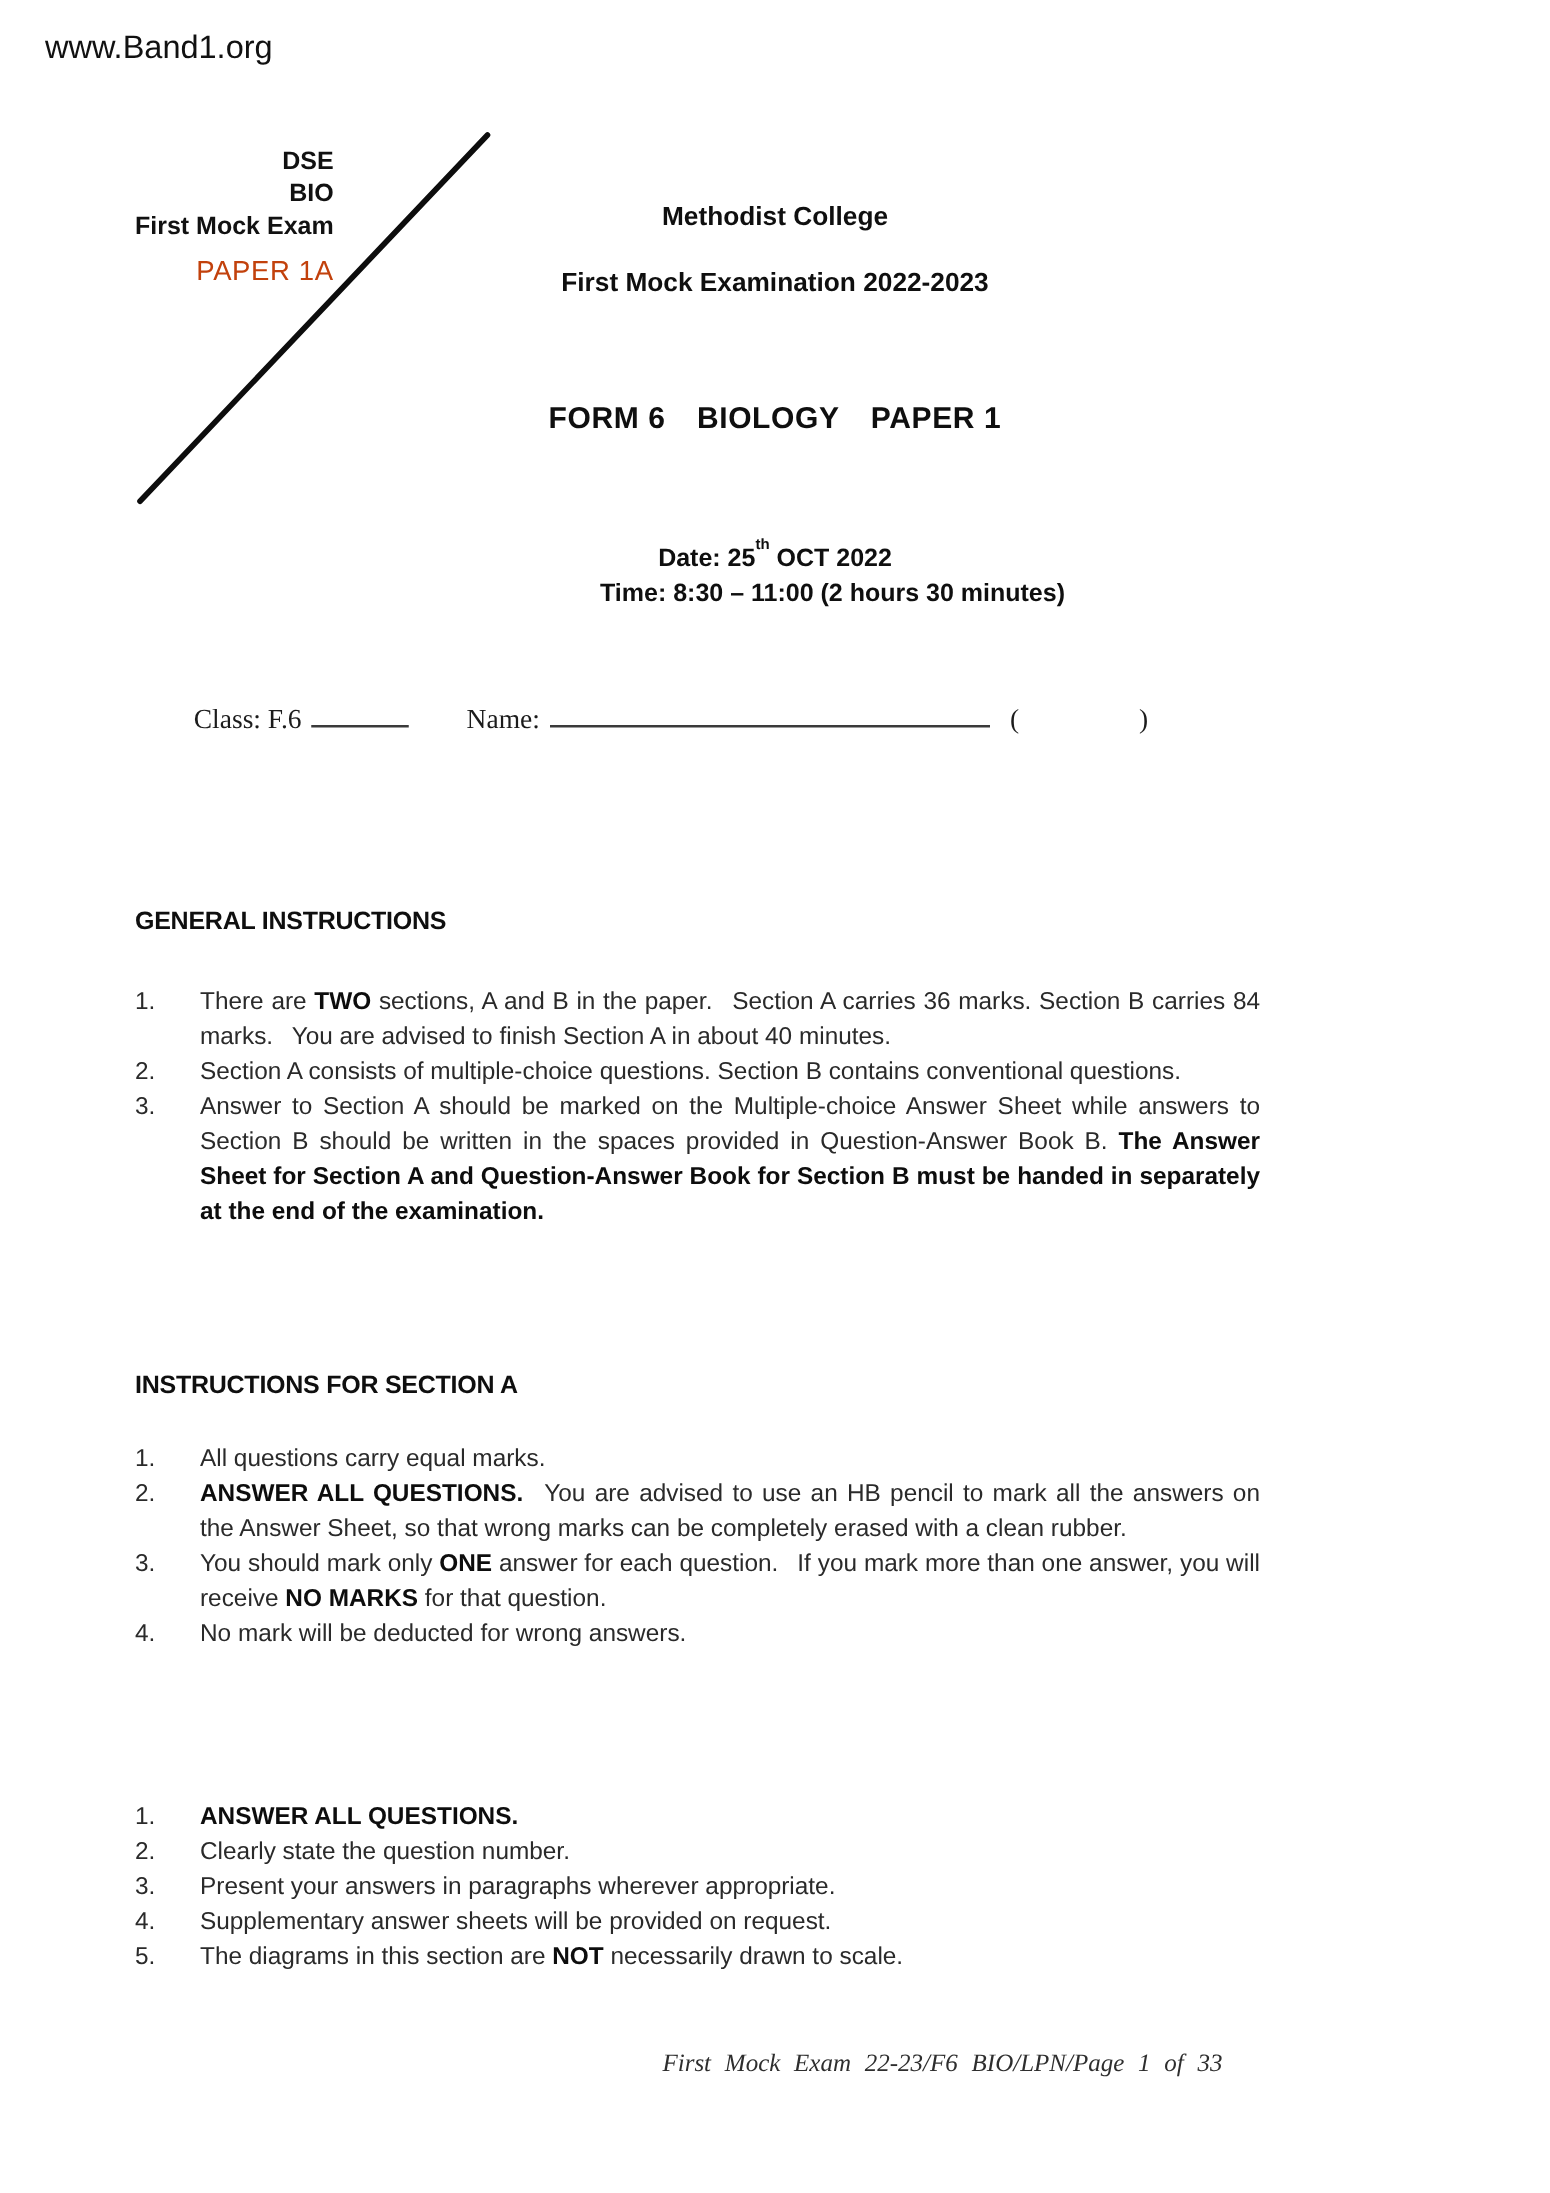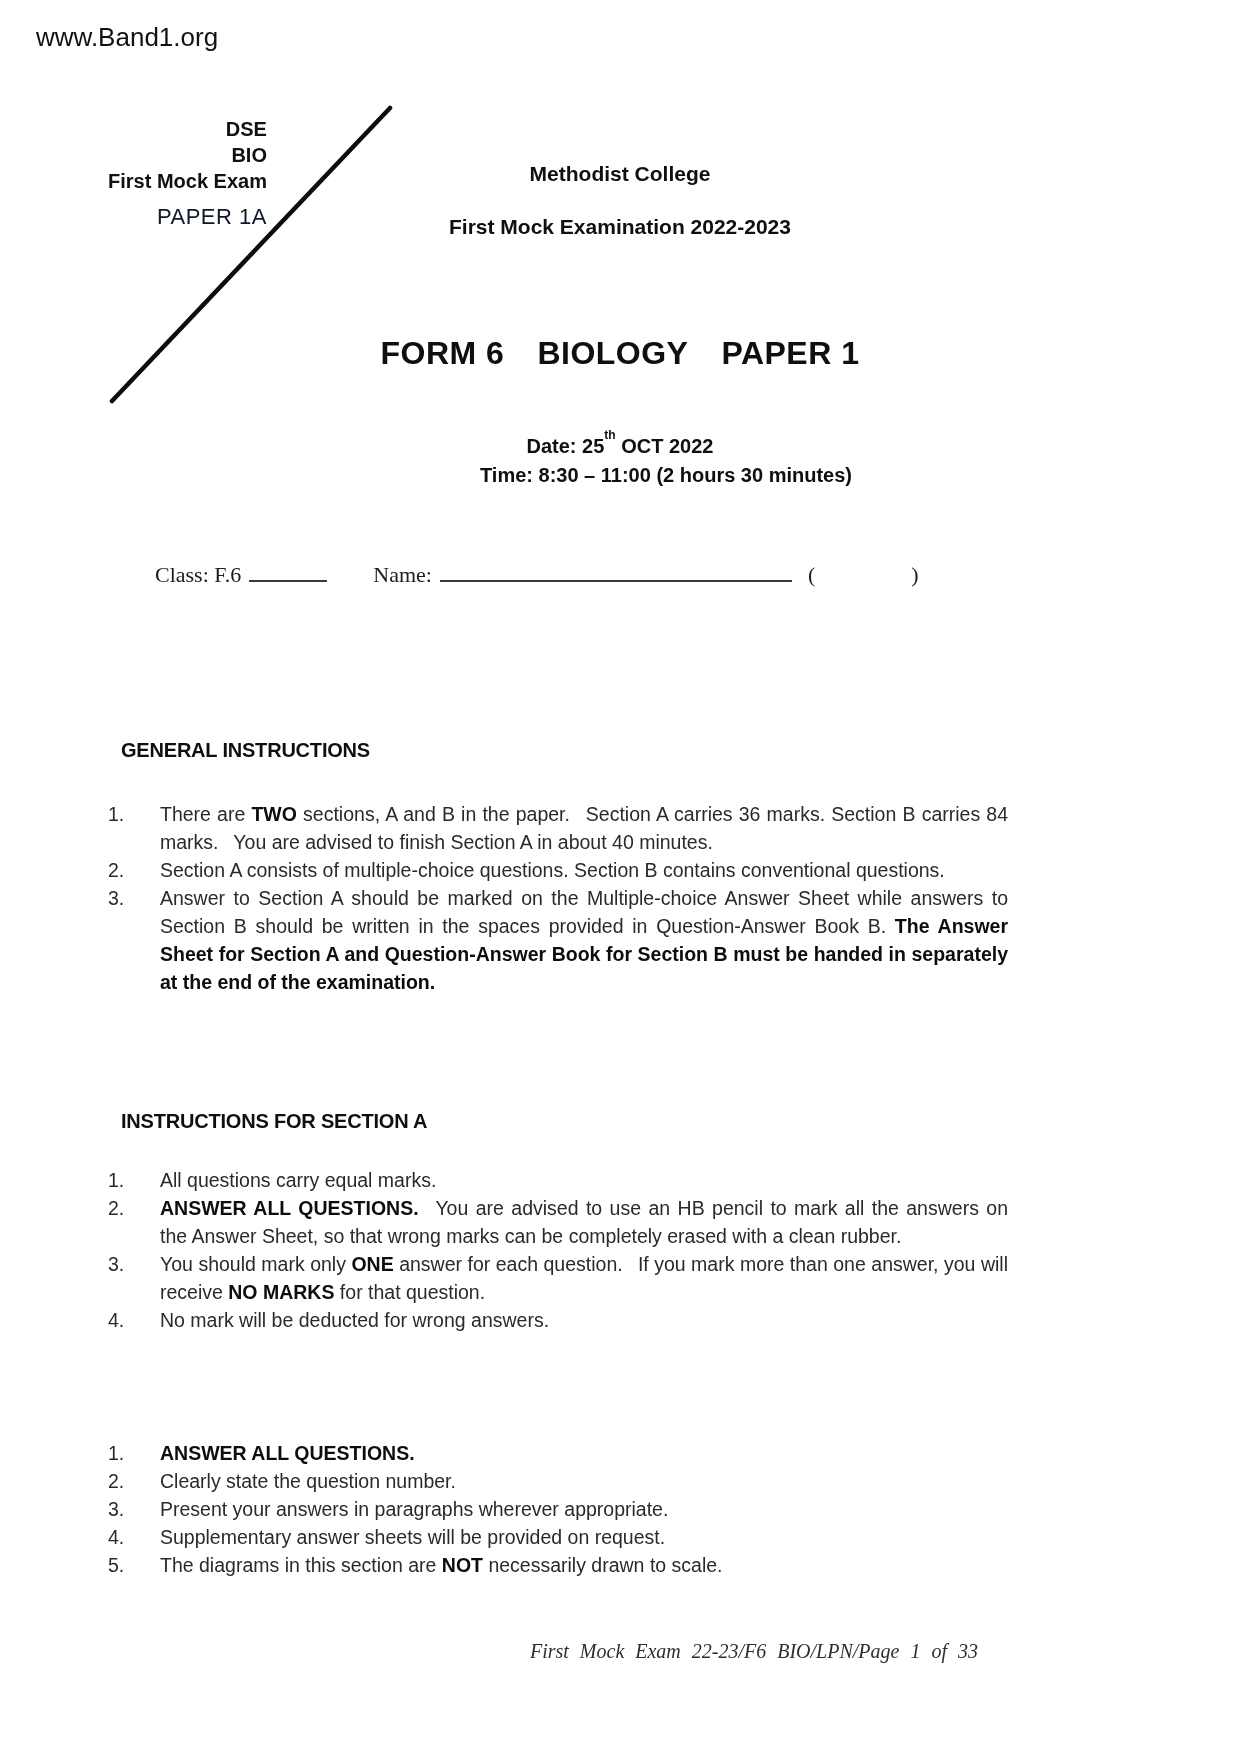--- a/index.html
+++ b/index.html
@@ -18,37 +18,37 @@
     position: absolute;
     left: 36px;
     top: 22px;
     font-size: 26px;
     color: #111;
   }
 
   
   .corner { position: absolute; left: 108px; top: 116px; text-align: right; }
   .corner-bold { font-weight: bold; font-size: 20px; line-height: 26px; color: #111; }
-  .corner-paper { margin-top: 10px; font-size: 22px; color: #0f172a; letter-spacing: 0.5px; }
+  .corner-paper { margin-top: 10px; font-size: 22px; color: #c2410c; letter-spacing: 0.5px; }
 
   
   .slash-box { position: absolute; left: 100px; top: 95px; width: 300px; height: 320px; }
 
   
   .center-line {
     position: absolute;
     left: 0;
     width: 1240px;
     text-align: center;
     font-weight: bold;
     color: #0f0f0f;
   }
   .school  { top: 162px; font-size: 21px; }
   .exam    { top: 215px; font-size: 21px; }
-  .title   { top: 335px; font-size: 32px; letter-spacing: 0.5px; }
+  .title   { top: 321px; font-size: 24px; letter-spacing: 0.5px; }
   .dateline{ top: 434px; font-size: 20px; }
   .timeline{ top: 464px; font-size: 20px; margin-left: 46px; }
   .dateline sup { font-size: 0.6em; position: relative; top: -0.5em; }
 
   
   .student-row {
     position: absolute;
     left: 155px;
     top: 560px;
     font-family: "Liberation Serif", serif;
@@ -72,21 +72,21 @@
   .instr {
     position: absolute;
     left: 108px;
     width: 900px;
     color: #2a2a2a;
   }
   .sec-0 { top: 725px; }
   .sec-1 { top: 1096px; }
   .sec-2 { top: 1439px; }
   .instr h2 {
-    margin: 13px;
+    margin: 0;
     font-size: 20px;
     line-height: 24px;
     font-weight: bold;
     color: #0f0f0f;
     letter-spacing: -0.2px;
   }
   .sec-0 h2 { margin-bottom: 38px; }
   .sec-1 h2 { margin-bottom: 33px; }
   .sec-2 h2 { margin-bottom: 27px; }
   .item { display: flex; font-size: 19.5px; line-height: 28px; }

